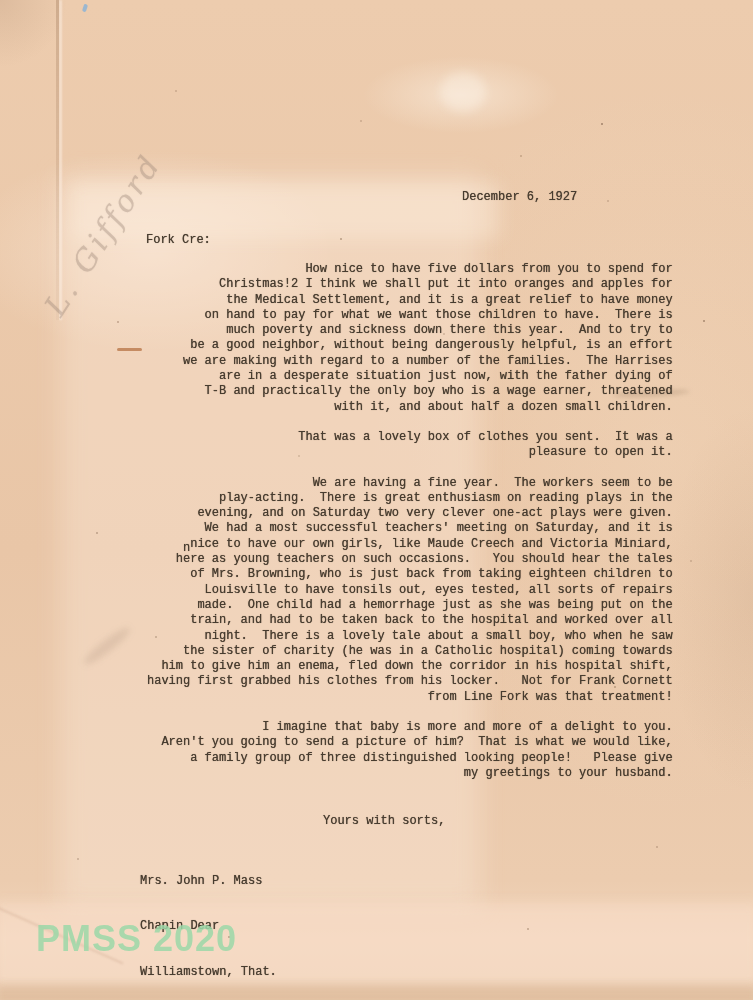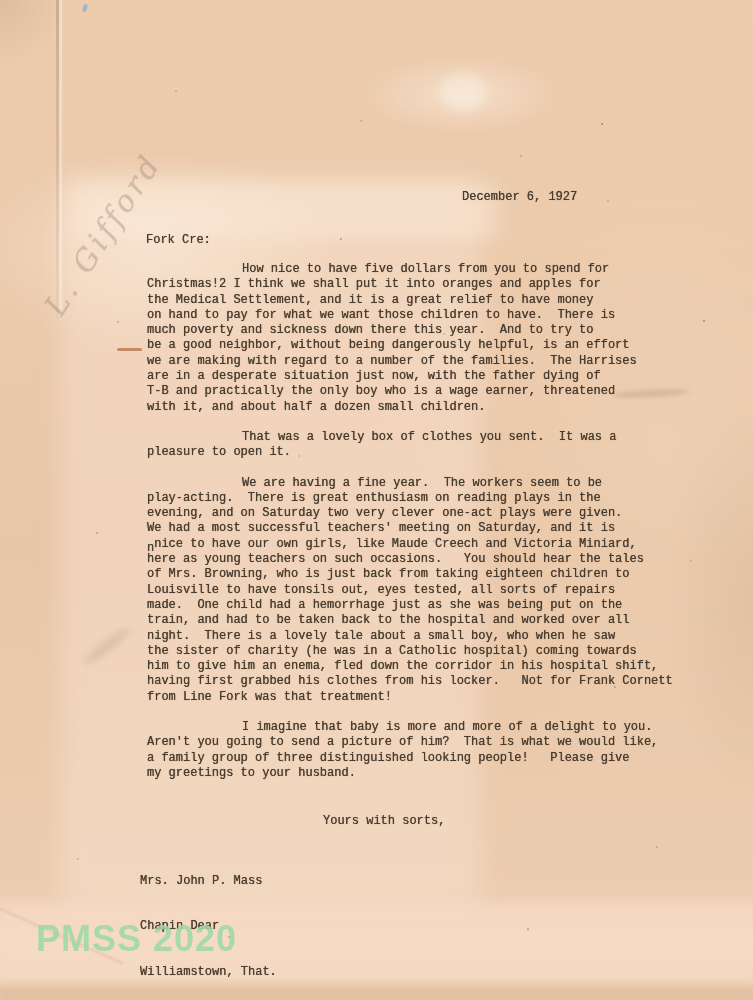--- a/index.html
+++ b/index.html
@@ -53,21 +53,21 @@
     color:var(--ink);
     font-size:12px;
     line-height:15.3px;
     letter-spacing:0;
     text-shadow:0 0 .7px rgba(62,50,38,.8), .4px .4px 0 rgba(62,50,38,.12);
     white-space:pre;
   }
   .date{left:462px;top:190px;}
   .salutation{left:146px;top:233px;}
   .body{left:147px;top:262px;}
-  .para{margin:0 8px 15px 0;}
+  .para{margin:0 8px 15px 0;text-align:right;}
   .line{white-space:pre;}
   .line.indent{padding-left:95px;}
   .sub{position:relative;top:4.5px;display:inline-block;}
   .closing{left:323px;top:814px;}
   .sig{left:140px;top:843px;}
   .watermark{
     position:absolute;left:36px;top:918px;
     font-family:"Liberation Sans","DejaVu Sans",sans-serif;
     font-size:36px;font-weight:700;letter-spacing:1px;
     color:var(--watermark);opacity:.85;

